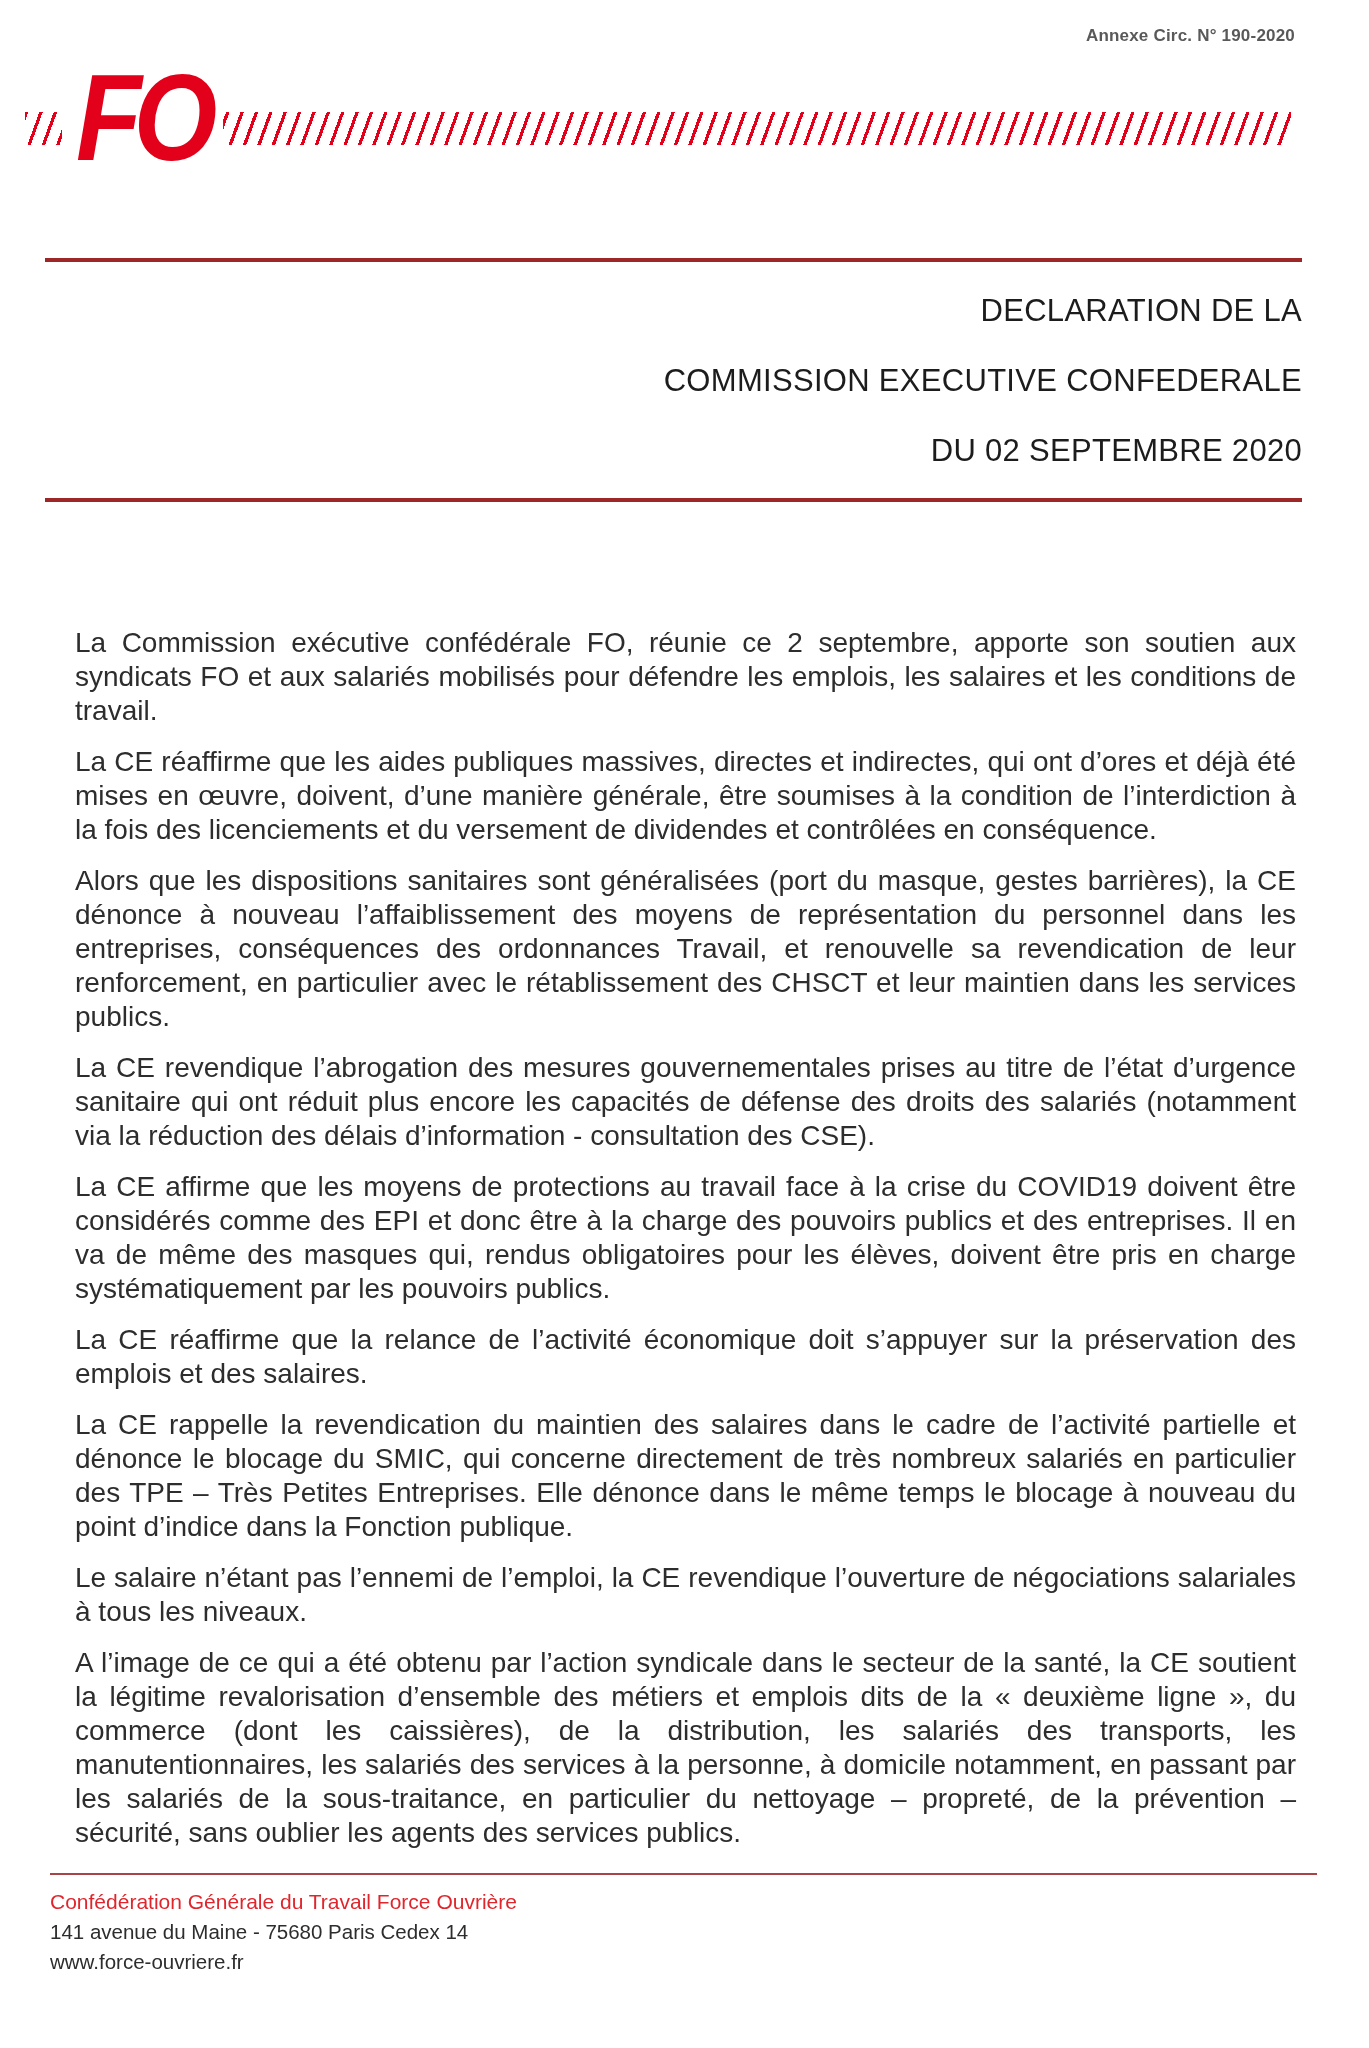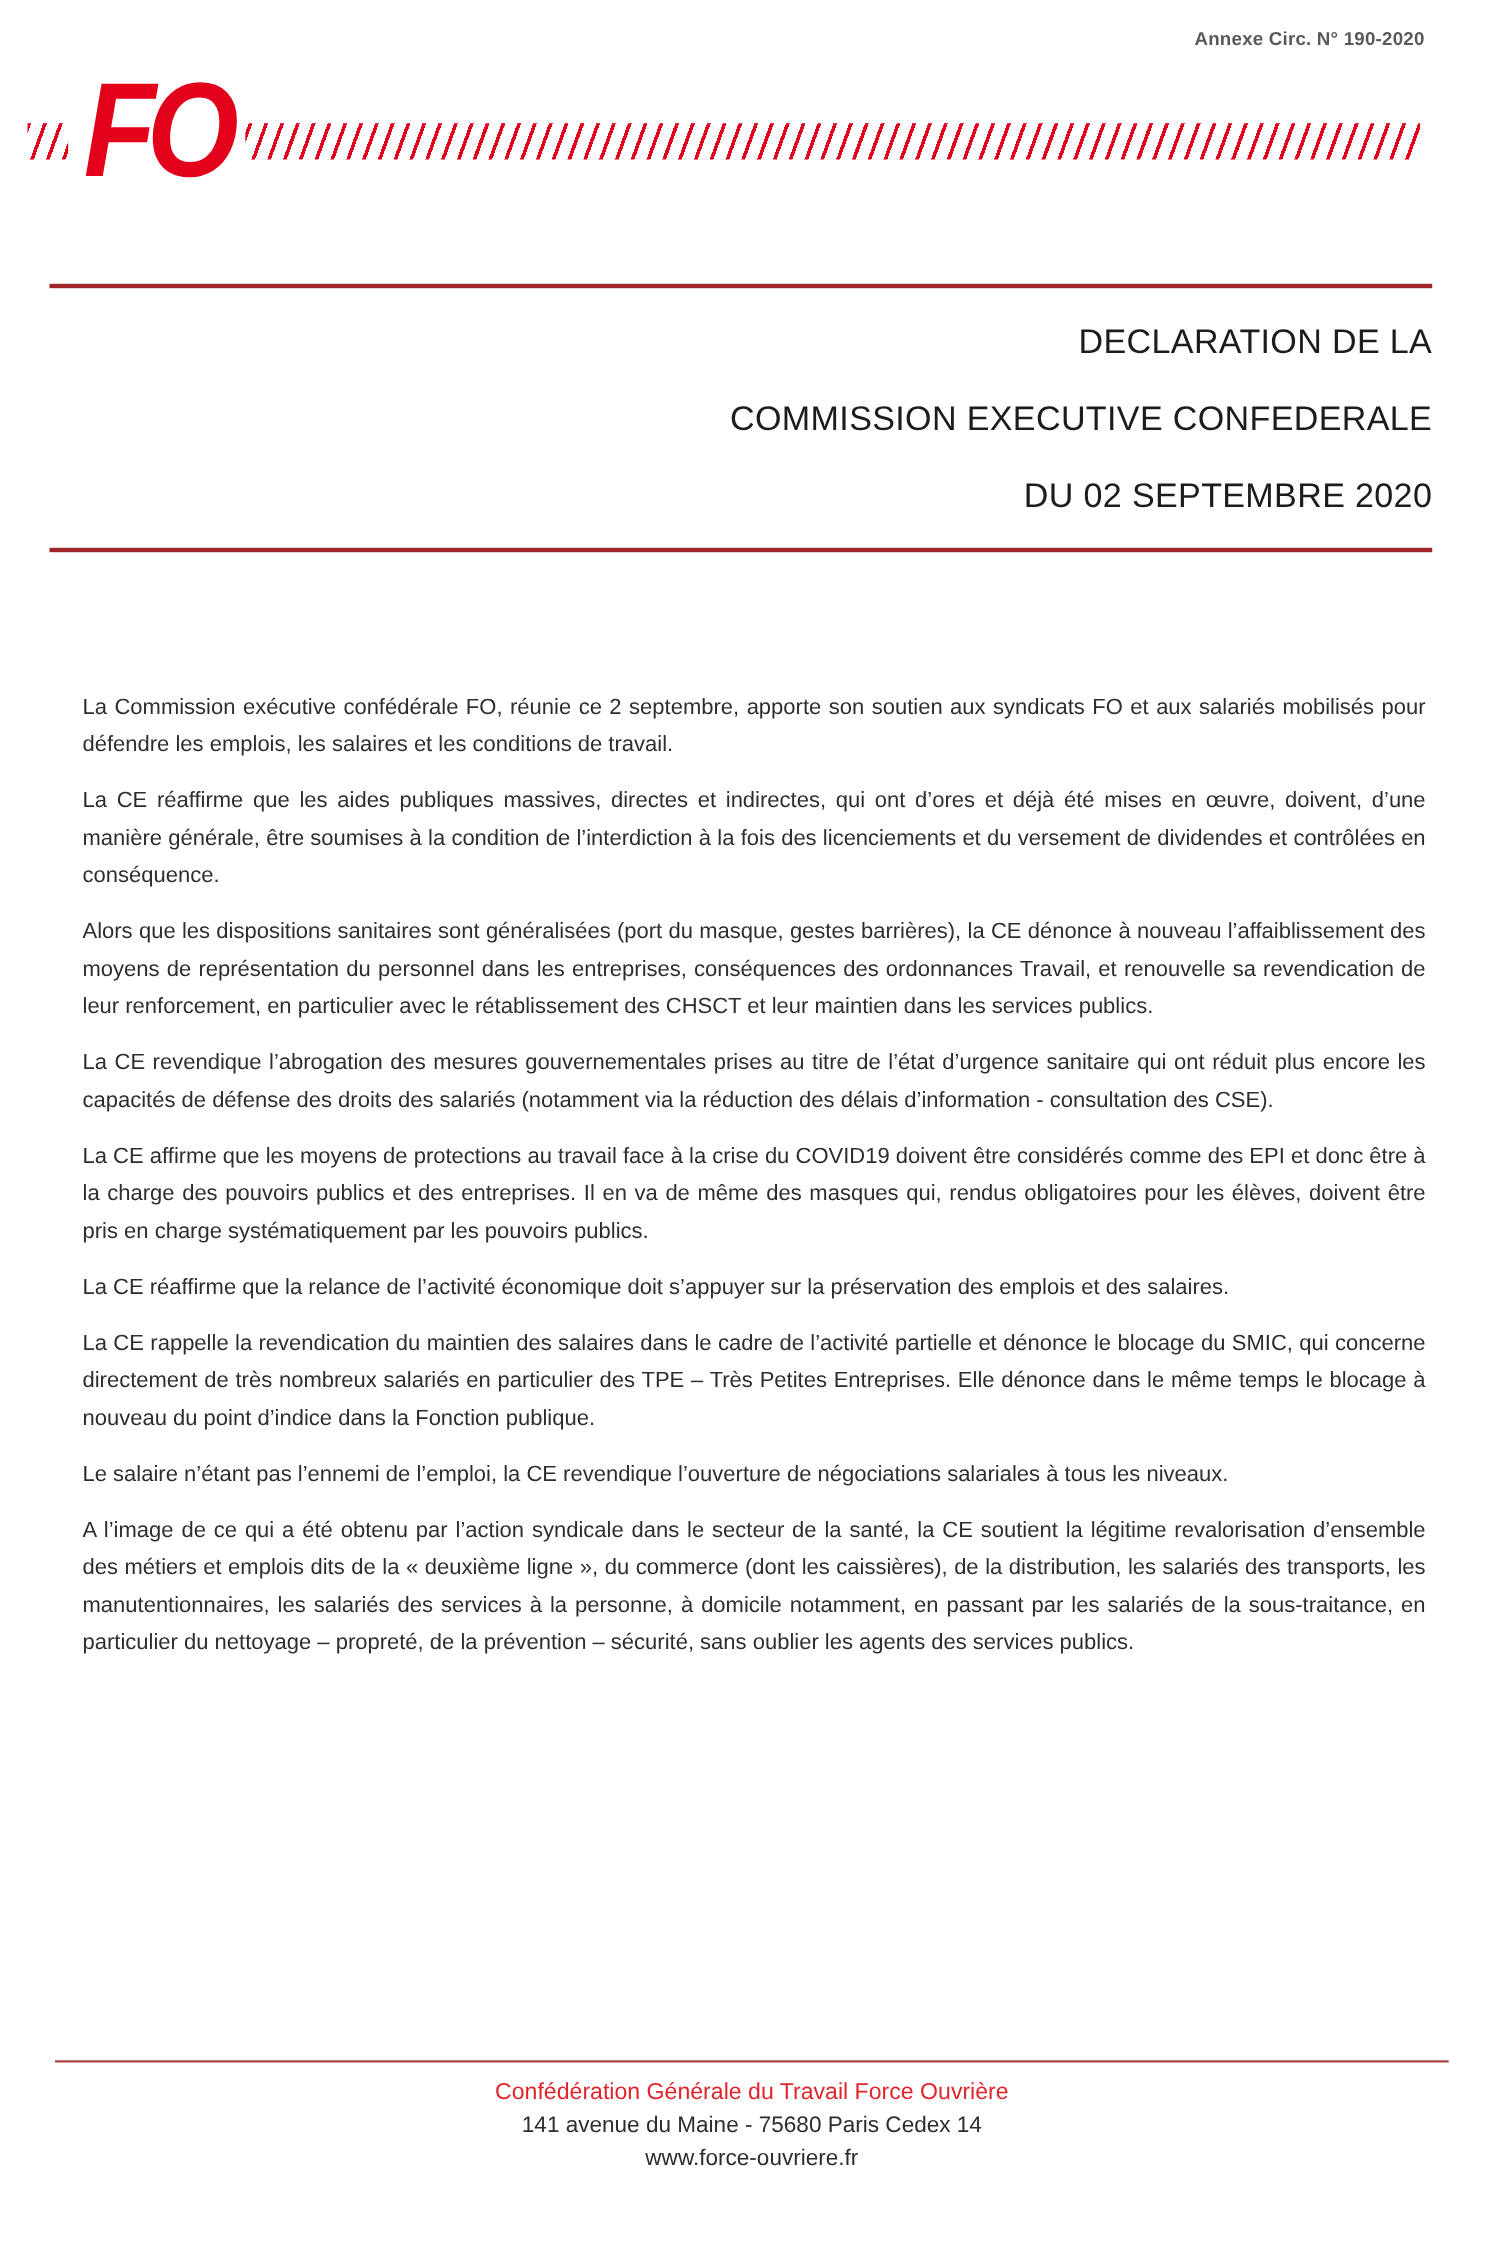--- a/index.html
+++ b/index.html
@@ -61,33 +61,33 @@
     letter-spacing: 0.3px;
   }
 
   
   .doc-body {
     position: absolute;
     top: 626px; left: 75px; width: 1221px;
   }
   .doc-body p {
     margin: 0 0 17px 0;
-    font-size: 20px;
+    font-size: 28px;
     line-height: 34px;
     text-align: justify;
     color: #2d2d2d;
   }
 
   
   .doc-footer {
     position: absolute;
     top: 1873px; left: 50px; width: 1267px;
     border-top: 2px solid #a94446;
     padding-top: 12px;
-    text-align: center;
+    text-align: left;
   }
   .footer-org {
     color: #e0262c;
     font-size: 21px;
     line-height: 30px;
   }
   .footer-line {
     color: #2d2d2d;
     font-size: 20.5px;
     line-height: 30px;

